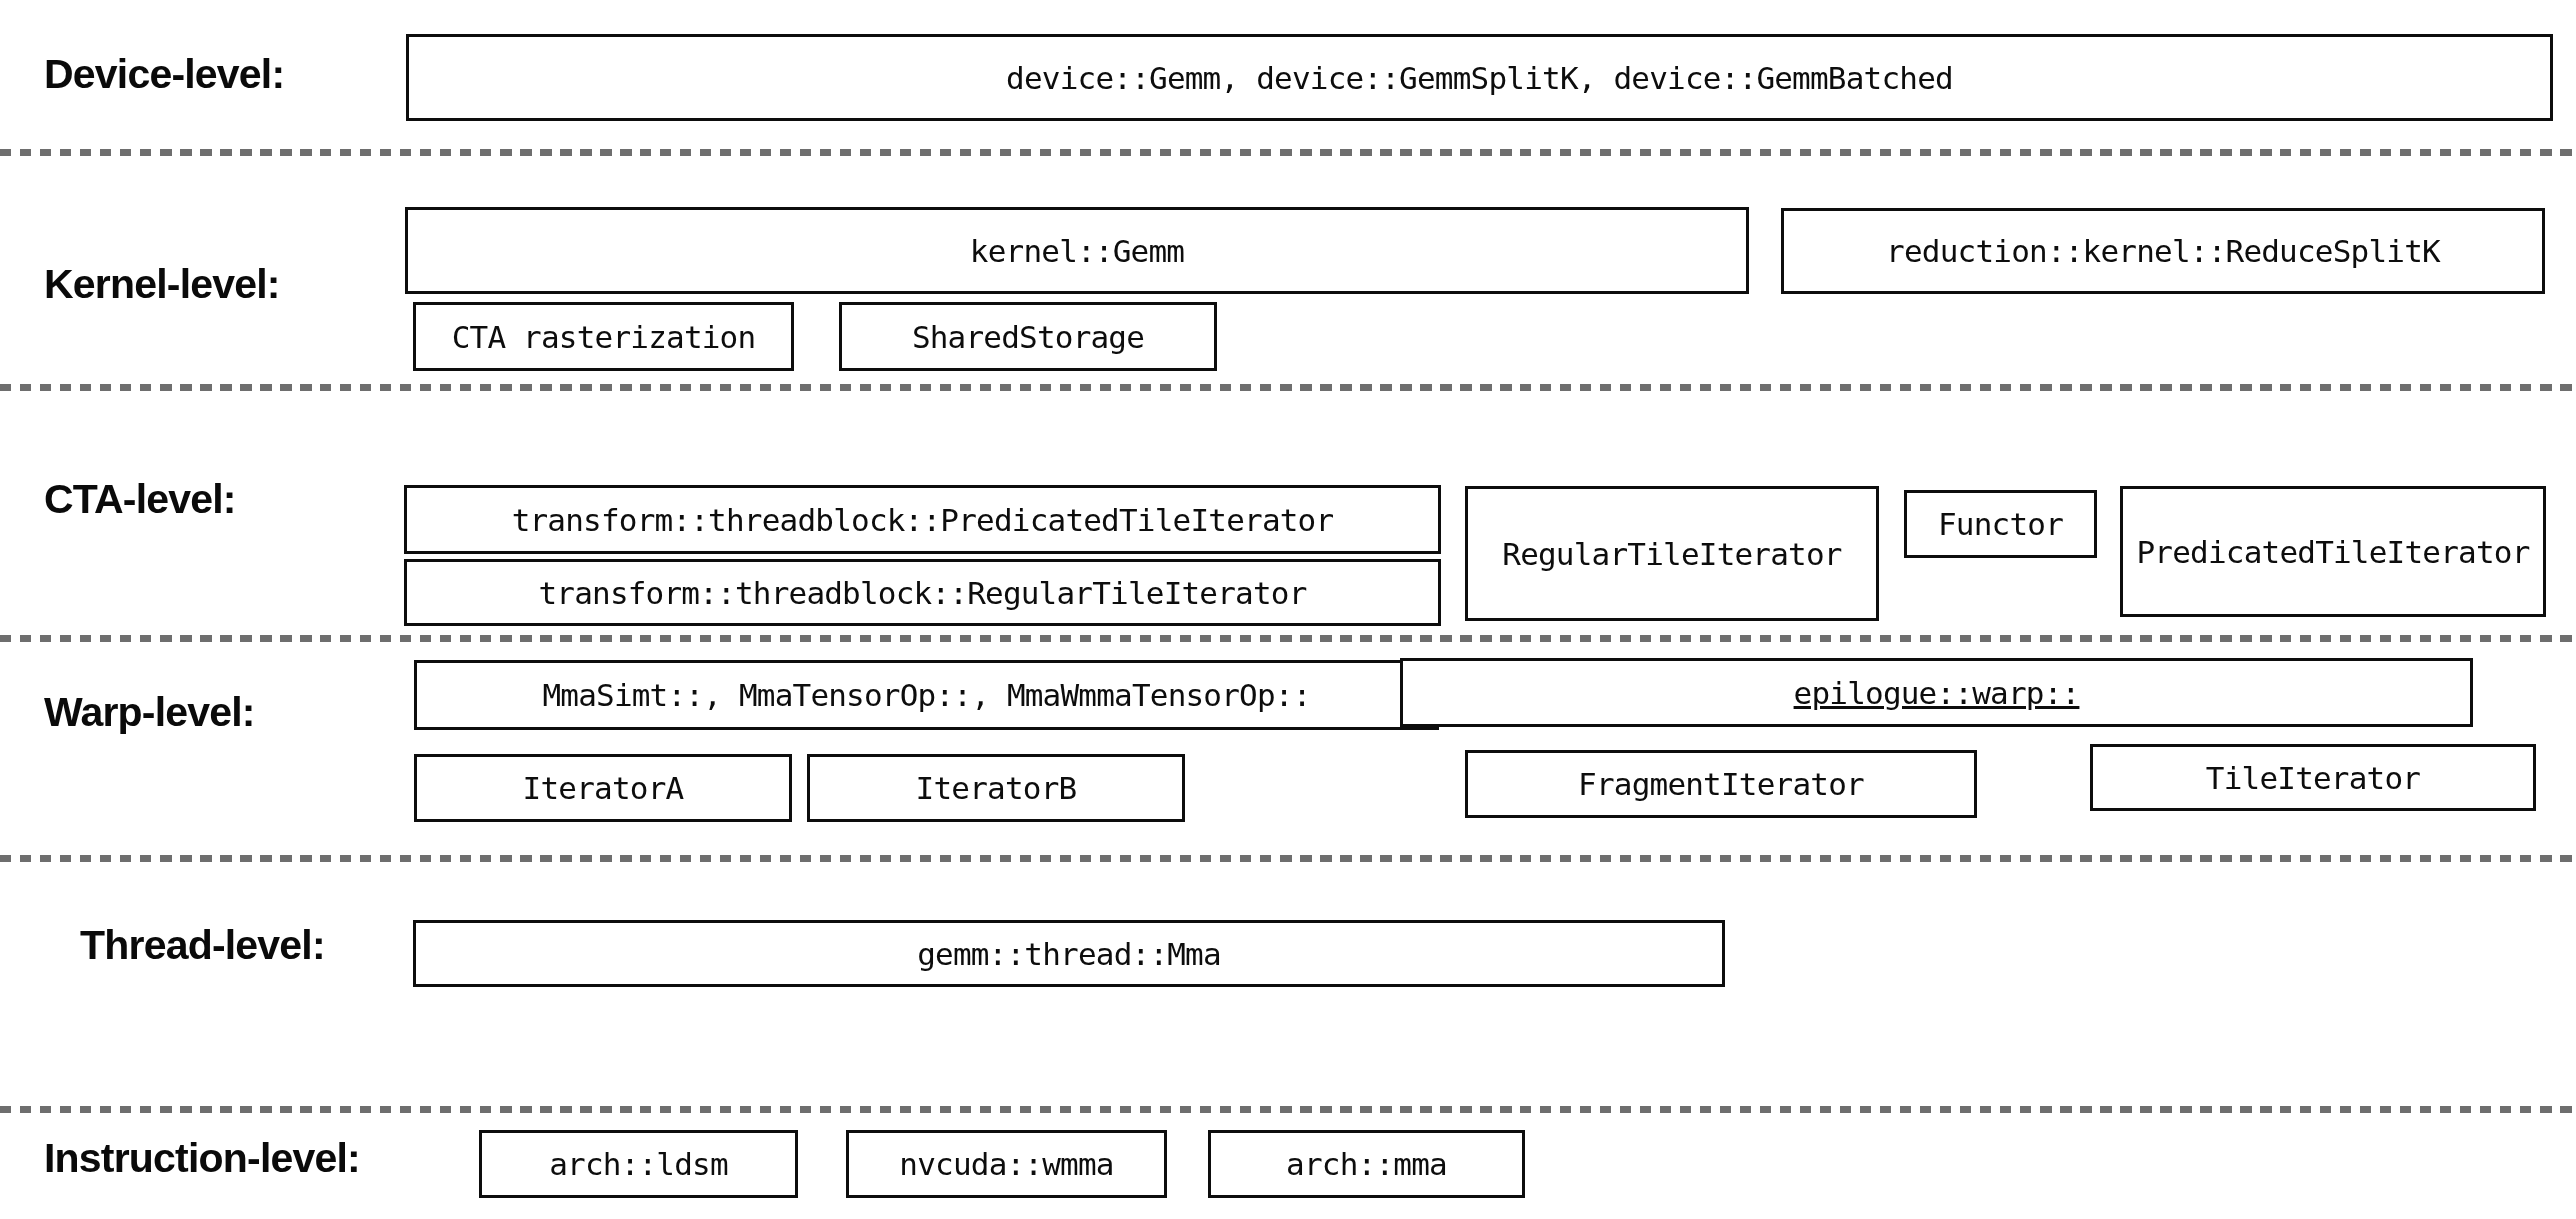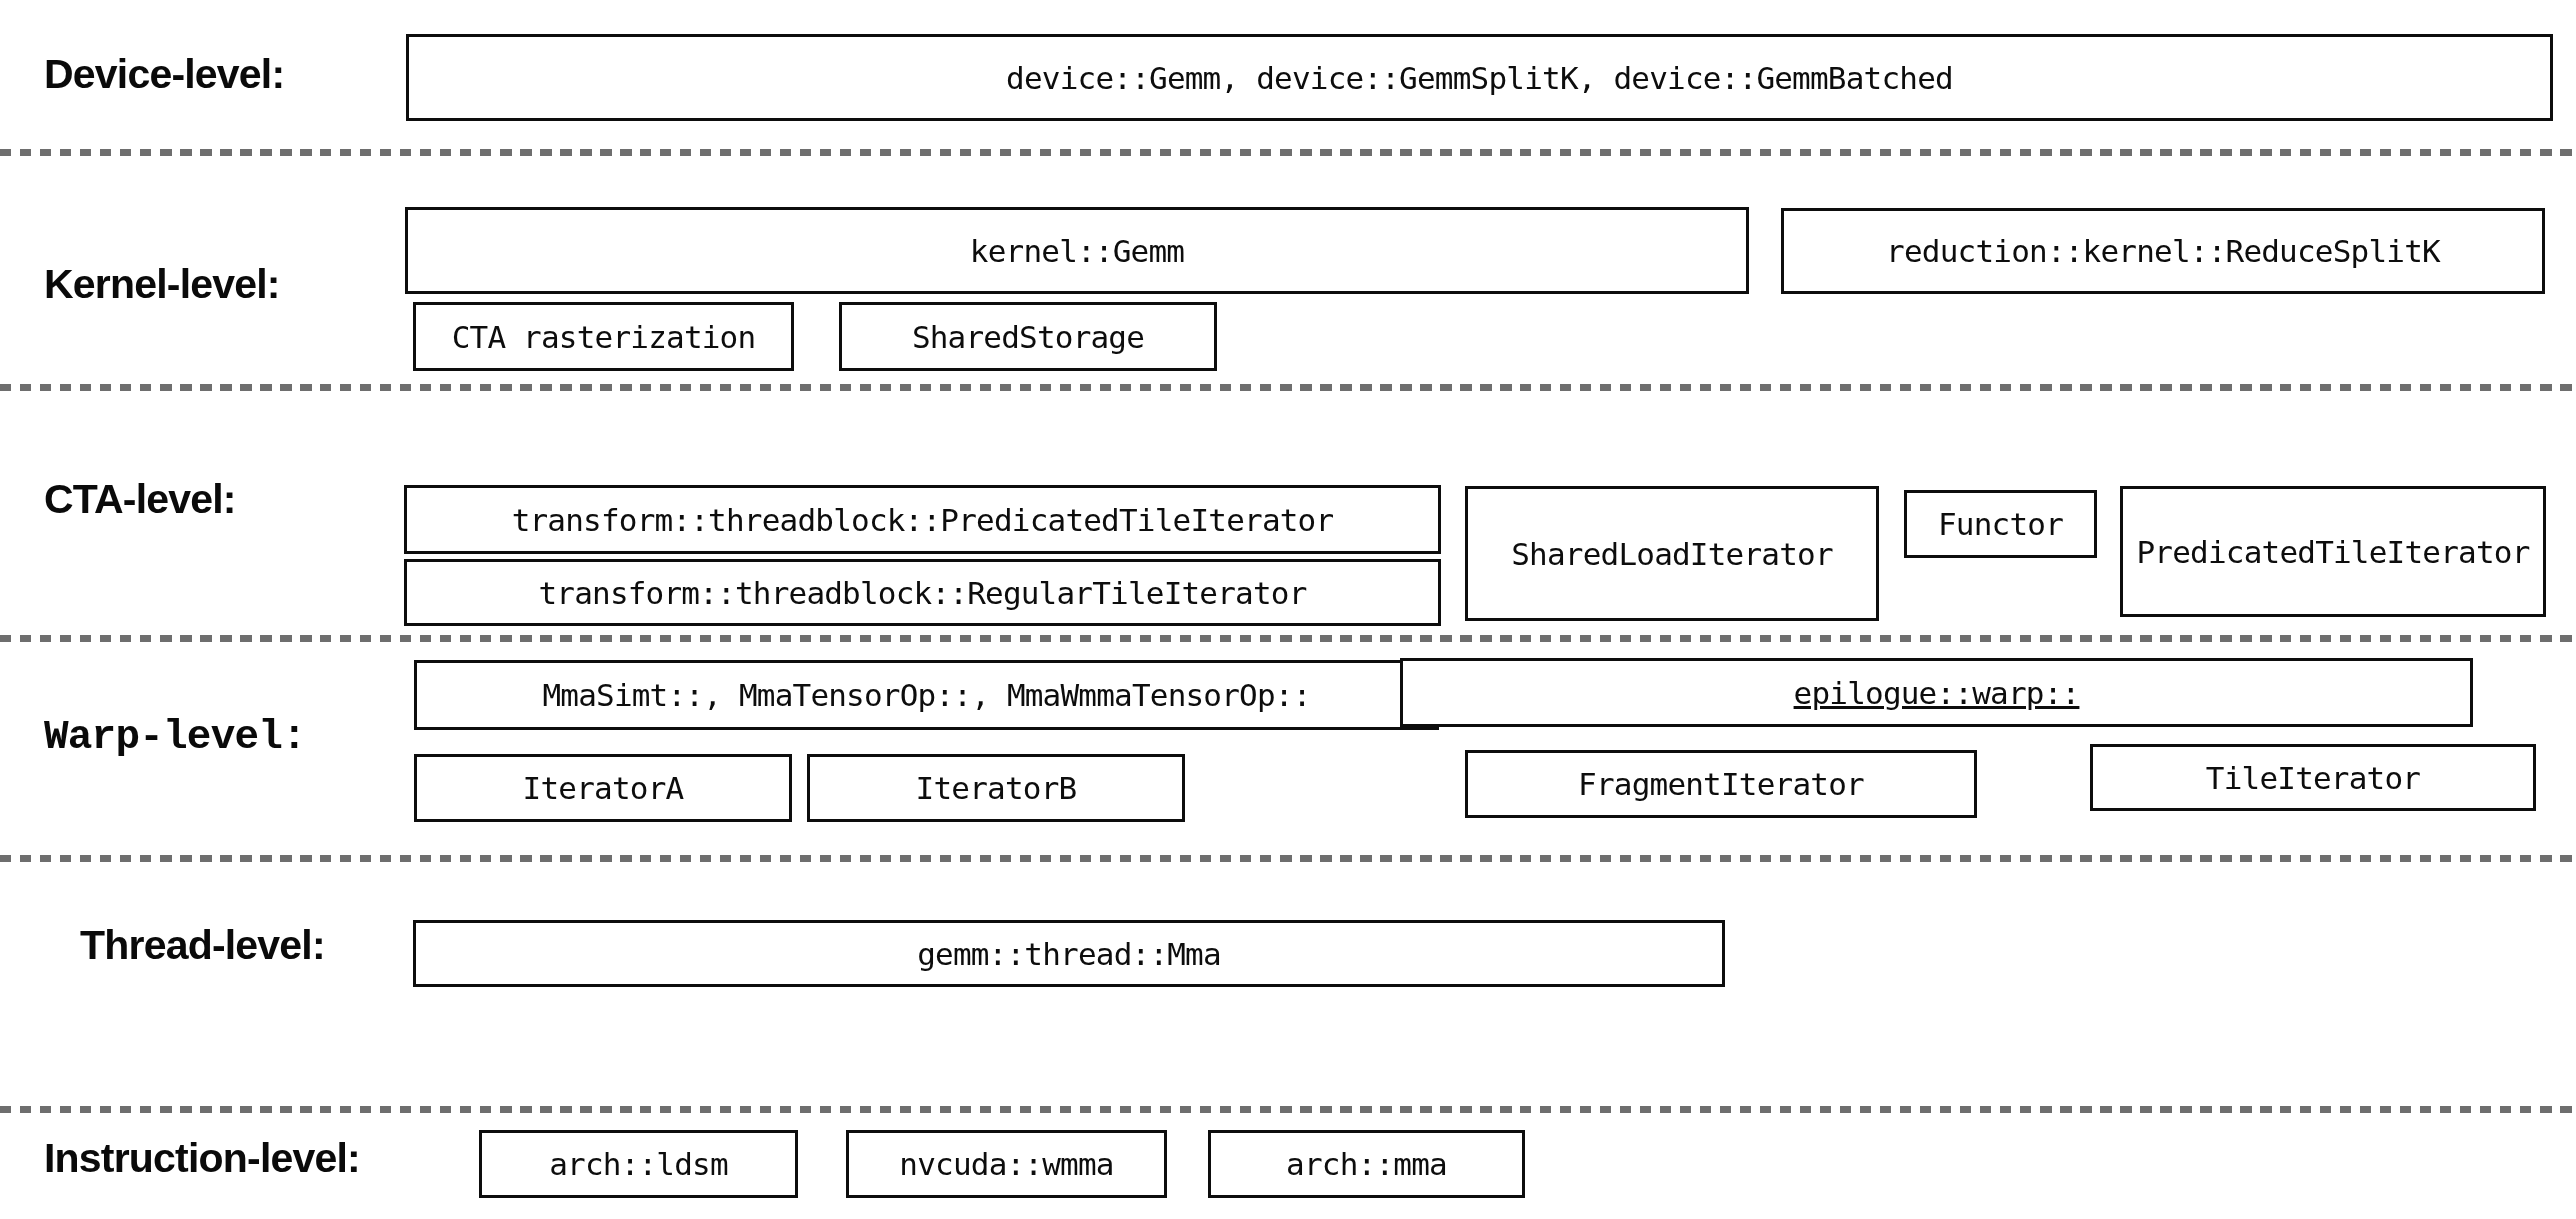--- a/index.html
+++ b/index.html
@@ -52,34 +52,34 @@
 
   <div class="sep" style="top:149px;"></div>
   <div class="sep" style="top:384px;"></div>
   <div class="sep" style="top:635px;"></div>
   <div class="sep" style="top:855px;"></div>
   <div class="sep" style="top:1106px;"></div>
 
   <div class="lvl" style="top:49px;">Device-level:</div>
   <div class="lvl" style="top:259px;">Kernel-level:</div>
   <div class="lvl" style="top:474px;">CTA-level:</div>
-  <div class="lvl" style="top:712px;font-family:Liberation Mono, monospace;">Warp-level:</div>
+  <div class="lvl" style="top:687px;">Warp-level:</div>
   <div class="lvl" style="top:920px;margin-left:36px;">Thread-level:</div>
   <div class="lvl" style="top:1133px;">Instruction-level:</div>
 
   <div class="box" style="left:406px; top:34px; width:2147px; height:87px;">device::Gemm, device::GemmSplitK, device::GemmBatched</div>
 
   <div class="box" style="left:405px; top:207px; width:1344px; height:87px;">kernel::Gemm</div>
   <div class="box" style="left:1781px; top:208px; width:764px; height:86px;">reduction::kernel::ReduceSplitK</div>
   <div class="box" style="left:413px; top:302px; width:381px; height:69px;">CTA rasterization</div>
   <div class="box" style="left:839px; top:302px; width:378px; height:69px;">SharedStorage</div>
 
   <div class="box" style="left:404px; top:485px; width:1037px; height:69px;">transform::threadblock::PredicatedTileIterator</div>
   <div class="box" style="left:404px; top:559px; width:1037px; height:67px;">transform::threadblock::RegularTileIterator</div>
-  <div class="box" style="left:1465px; top:486px; width:414px; height:135px;">SharedLoadIterator</div>
+  <div class="box" style="left:1465px; top:486px; width:414px; height:135px;">RegularTileIterator</div>
   <div class="box" style="left:1904px; top:490px; width:193px; height:68px;">Functor</div>
   <div class="box" style="left:2120px; top:486px; width:426px; height:131px;">PredicatedTileIterator</div>
 
   <div class="box" style="left:414px; top:660px; width:1025px; height:70px;">MmaSimt::, MmaTensorOp::, MmaWmmaTensorOp::</div>
   <div class="box" style="left:414px; top:754px; width:378px; height:68px;">IteratorA</div>
   <div class="box" style="left:807px; top:754px; width:378px; height:68px;">IteratorB</div>
   <div class="box" style="left:1400px; top:658px; width:1073px; height:69px;text-decoration:underline;">epilogue::warp::</div>
   <div class="box" style="left:1465px; top:750px; width:512px; height:68px;">FragmentIterator</div>
   <div class="box" style="left:2090px; top:744px; width:446px; height:67px;">TileIterator</div>
 

